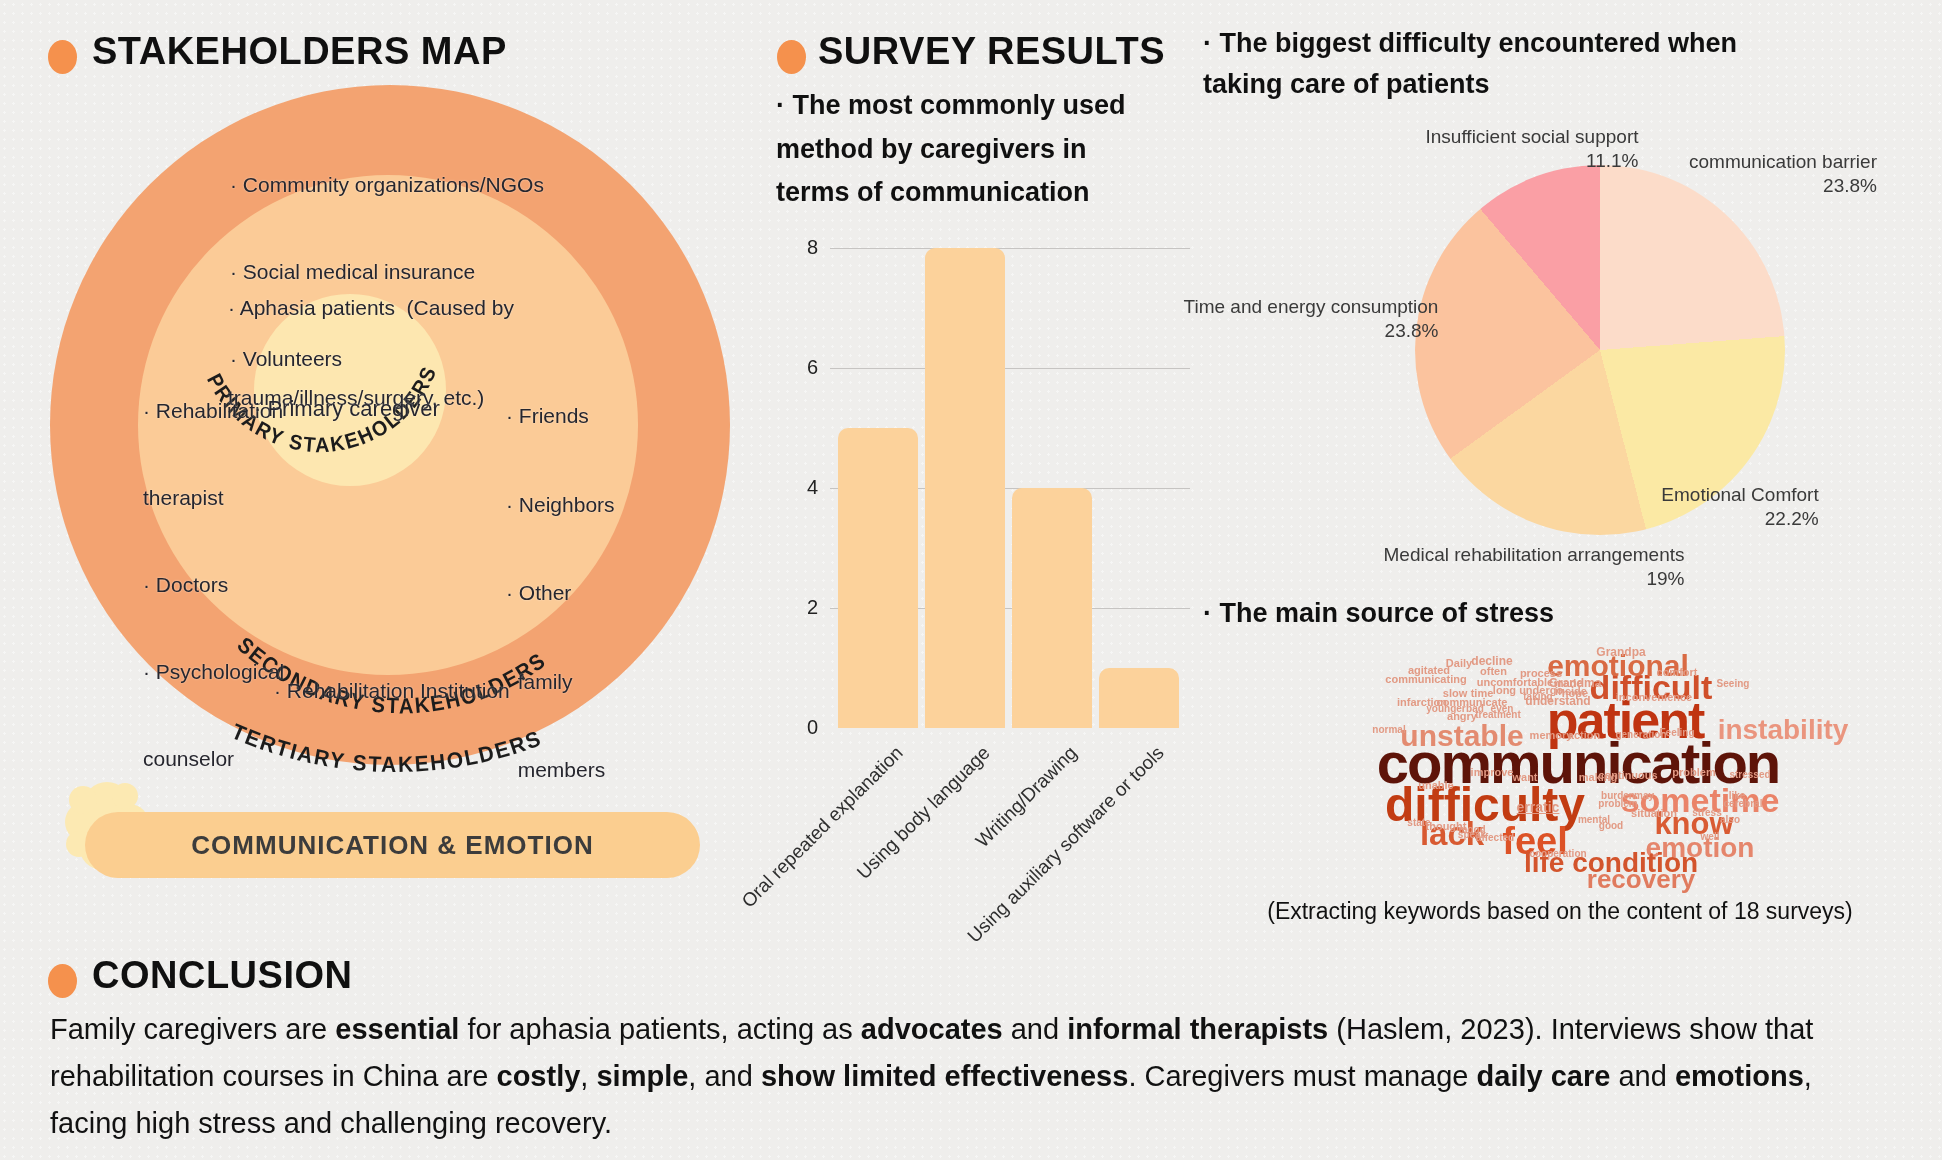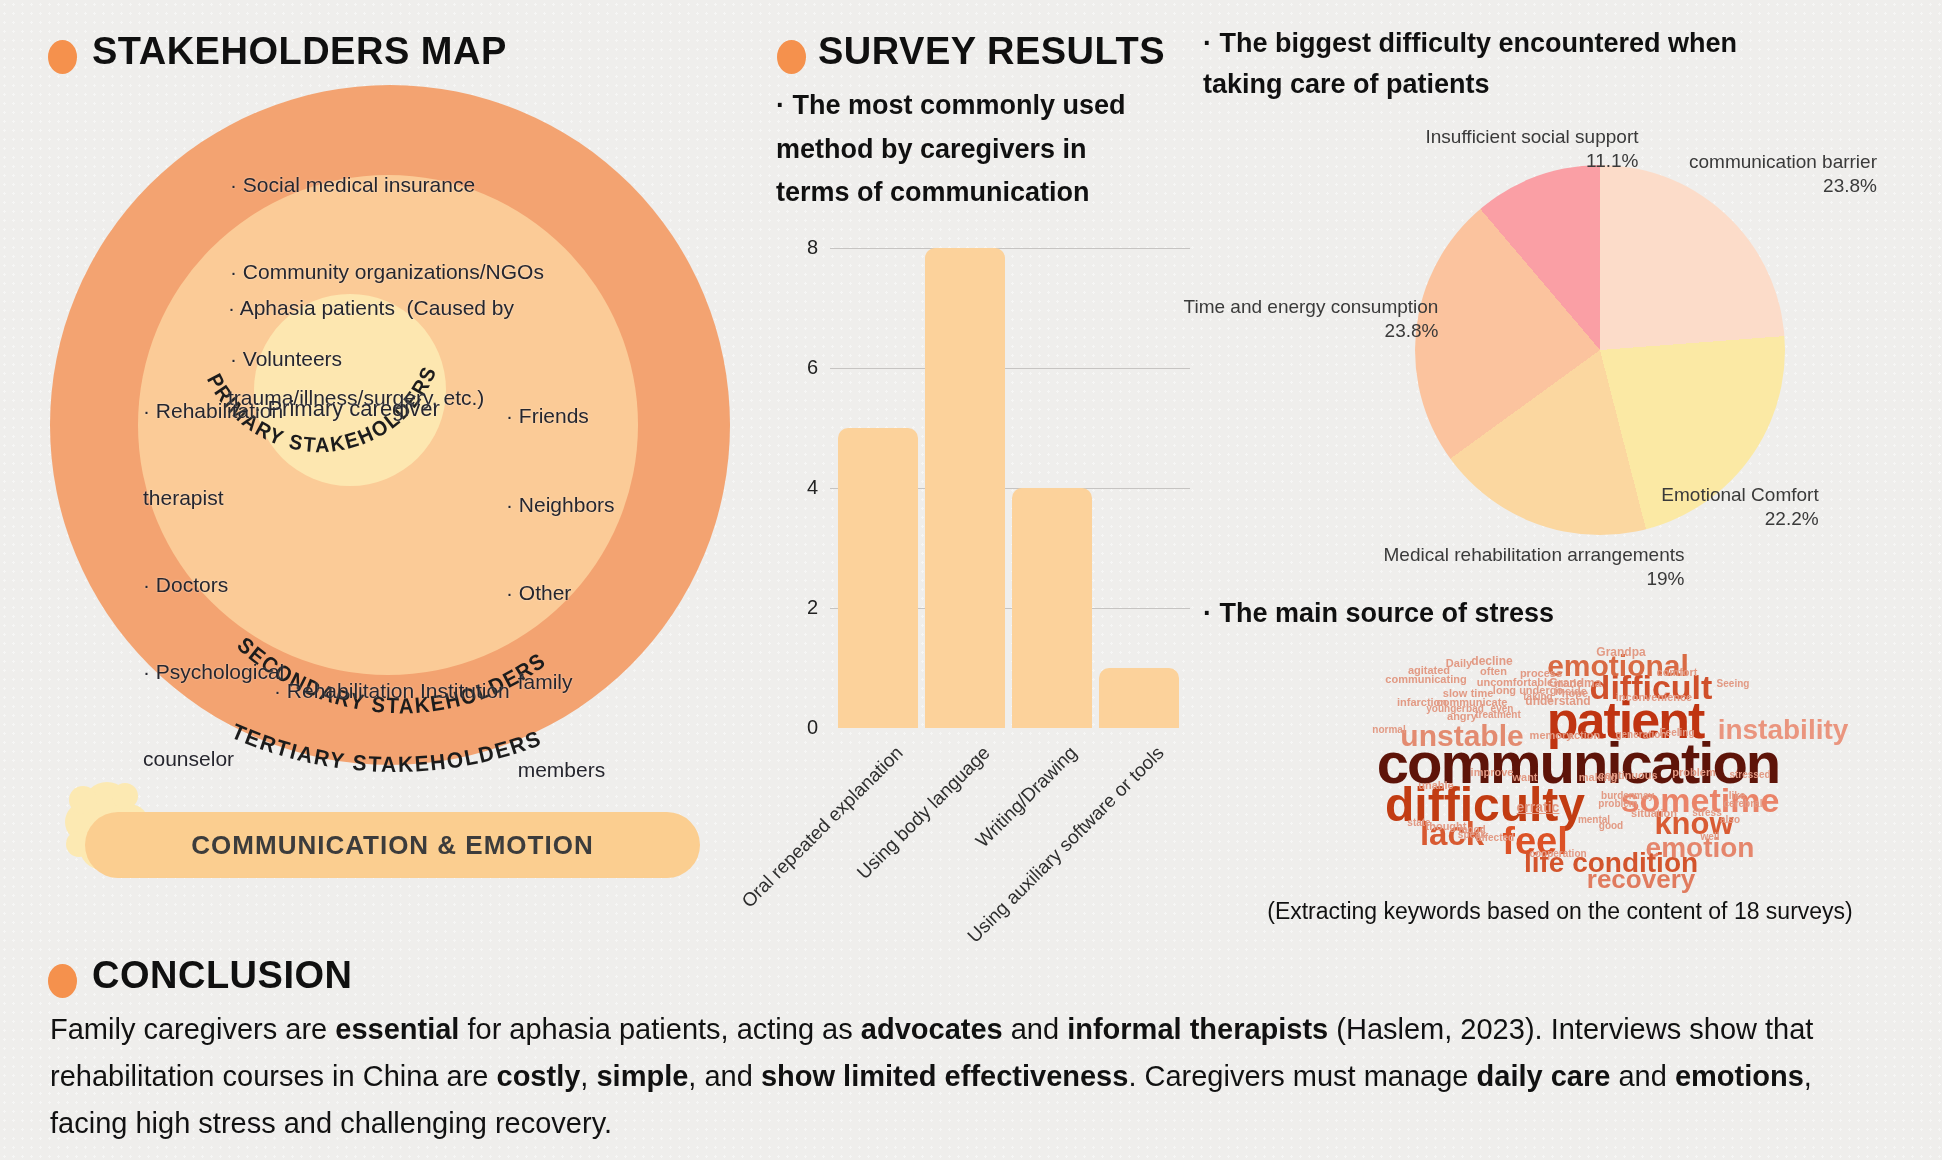--- a/index.html
+++ b/index.html
@@ -53,22 +53,22 @@
     </text>
     <text font-size="22" font-weight="bold" fill="#1c1c1c" letter-spacing="2">
       <textPath href="#arc-secondary" startOffset="0" textLength="340" lengthAdjust="spacingAndGlyphs">SECONDARY STAKEHOLDERS</textPath>
     </text>
     <text font-size="22" font-weight="bold" fill="#1c1c1c" letter-spacing="2">
       <textPath href="#arc-tertiary" startOffset="0" textLength="322" lengthAdjust="spacingAndGlyphs">TERTIARY STAKEHOLDERS</textPath>
     </text>
   </svg>
 
   <div class="map-text" style="left:230px;top:112px;">
+    <div>· Community organizations/NGOs</div>
     <div>· Social medical insurance</div>
-    <div>· Community organizations/NGOs</div>
     <div>· Volunteers</div>
   </div>
 
   <div class="map-text" style="left:228px;top:233px;line-height:30px;">
     <div>· Aphasia patients  (Caused by</div>
     <div>trauma/illness/surgery, etc.)</div>
   </div>
 
   <div class="map-text" style="left:143px;top:338px;">
     <div>· Rehabilitation</div>

